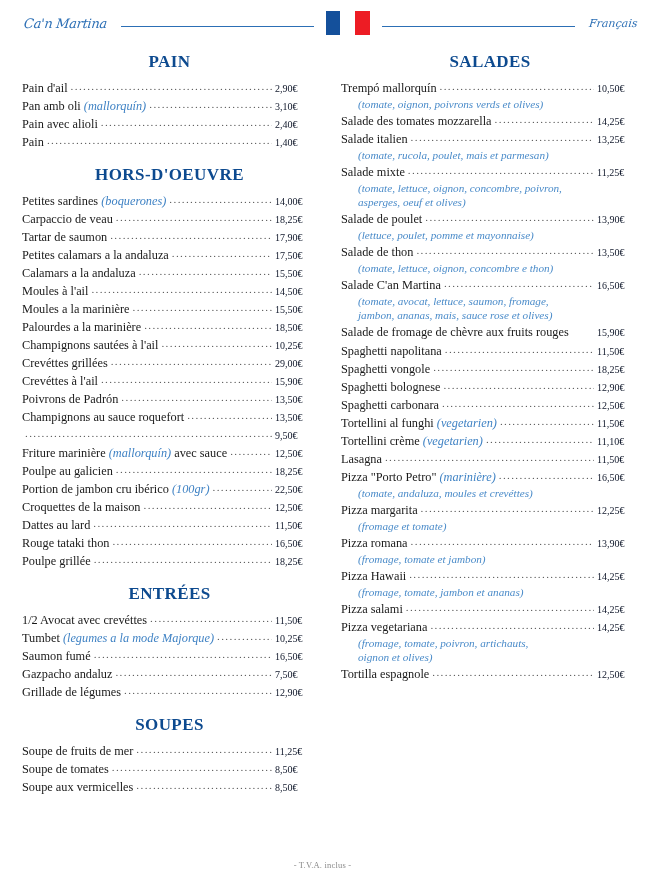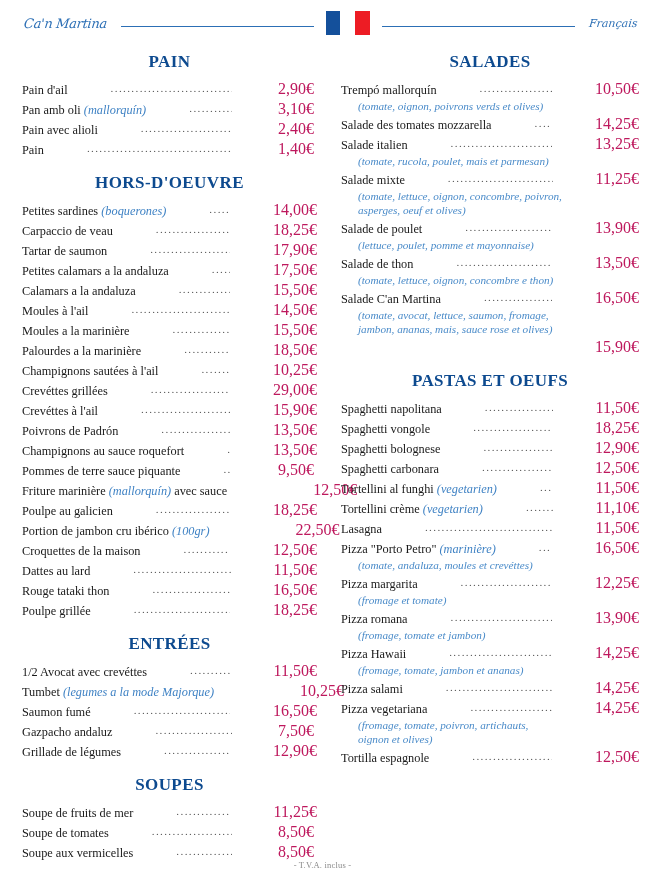--- a/index.html
+++ b/index.html
@@ -86,21 +86,20 @@
   .section:first-child .section-title { margin-top: 8px; }
 
   
   .item {
     display: flex;
     align-items: baseline;
     font-size: 12.3px;
     line-height: 17px;
     margin-bottom: 1px;
     white-space: nowrap;
-    gap: 40px;
   }
   .item-name { flex: 0 0 auto; color: #191919; }
   .item-name .note {
     font-style: italic;
     color: #3f82c4;
   }
   .leader {
     flex: 1 1 auto;
     overflow: hidden;
     margin: 0 3px;
@@ -109,24 +108,24 @@
     color: #555;
     letter-spacing: 1.4px;
     font-size: 11px;
   }
   .leader::after {
     content: "......................................................................................";
     white-space: nowrap;
   }
   .item-price {
     flex: 0 0 auto;
-    text-align: center;
+    text-align: left;
     min-width: 42px;
-    color: #be185d;
-    font-size: 16px;
+    color: #0f172a;
+    font-size: 10px;
   }
   .desc {
     font-style: italic;
     color: #4a8bc9;
     font-size: 11.2px;
     line-height: 14px;
     margin: -1px 0 2px 17px;
     max-width: 280px;
   }
   .desc .l2 { display: block; }
@@ -244,21 +243,20 @@
           <span class="item-name">Poivrons de Padrón</span>
           <span class="leader"></span>
           <span class="item-price">13,50€</span>
         </div>
         <div class="item">
           <span class="item-name">Champignons au sauce roquefort</span>
           <span class="leader"></span>
           <span class="item-price">13,50€</span>
         </div>
         <div class="item">
-          <span class="item-name">Pommes de terre sauce piquante</span>
           <span class="leader"></span>
           <span class="item-price">9,50€</span>
         </div>
         <div class="item">
           <span class="item-name">Friture marinière <span class="note">(mallorquín)</span> avec sauce</span>
           <span class="leader"></span>
           <span class="item-price">12,50€</span>
         </div>
         <div class="item">
           <span class="item-name">Poulpe au galicien</span>
@@ -376,26 +374,26 @@
           <span class="item-price">13,50€</span>
         </div>
         <div class="desc">(tomate, lettuce, oignon, concombre e thon)</div>
         <div class="item">
           <span class="item-name">Salade C'an Martina</span>
           <span class="leader"></span>
           <span class="item-price">16,50€</span>
         </div>
         <div class="desc">(tomate, avocat, lettuce, saumon, fromage,<span class="l2">jambon, ananas, mais, sauce rose et olives)</span></div>
         <div class="item">
+          <span class="item-name">Salade de fromage de chèvre aux fruits rouges</span>
           <span class="leader" style="visibility: hidden;"></span>
           <span class="item-price">15,90€</span>
         </div>
       </div>
       <div class="section">
-        <div class="section-title">PASTAS ET OEUFS</div>
         <div class="item">
           <span class="item-name">Spaghetti napolitana</span>
           <span class="leader"></span>
           <span class="item-price">11,50€</span>
         </div>
         <div class="item">
           <span class="item-name">Spaghetti vongole</span>
           <span class="leader"></span>
           <span class="item-price">18,25€</span>
         </div>

